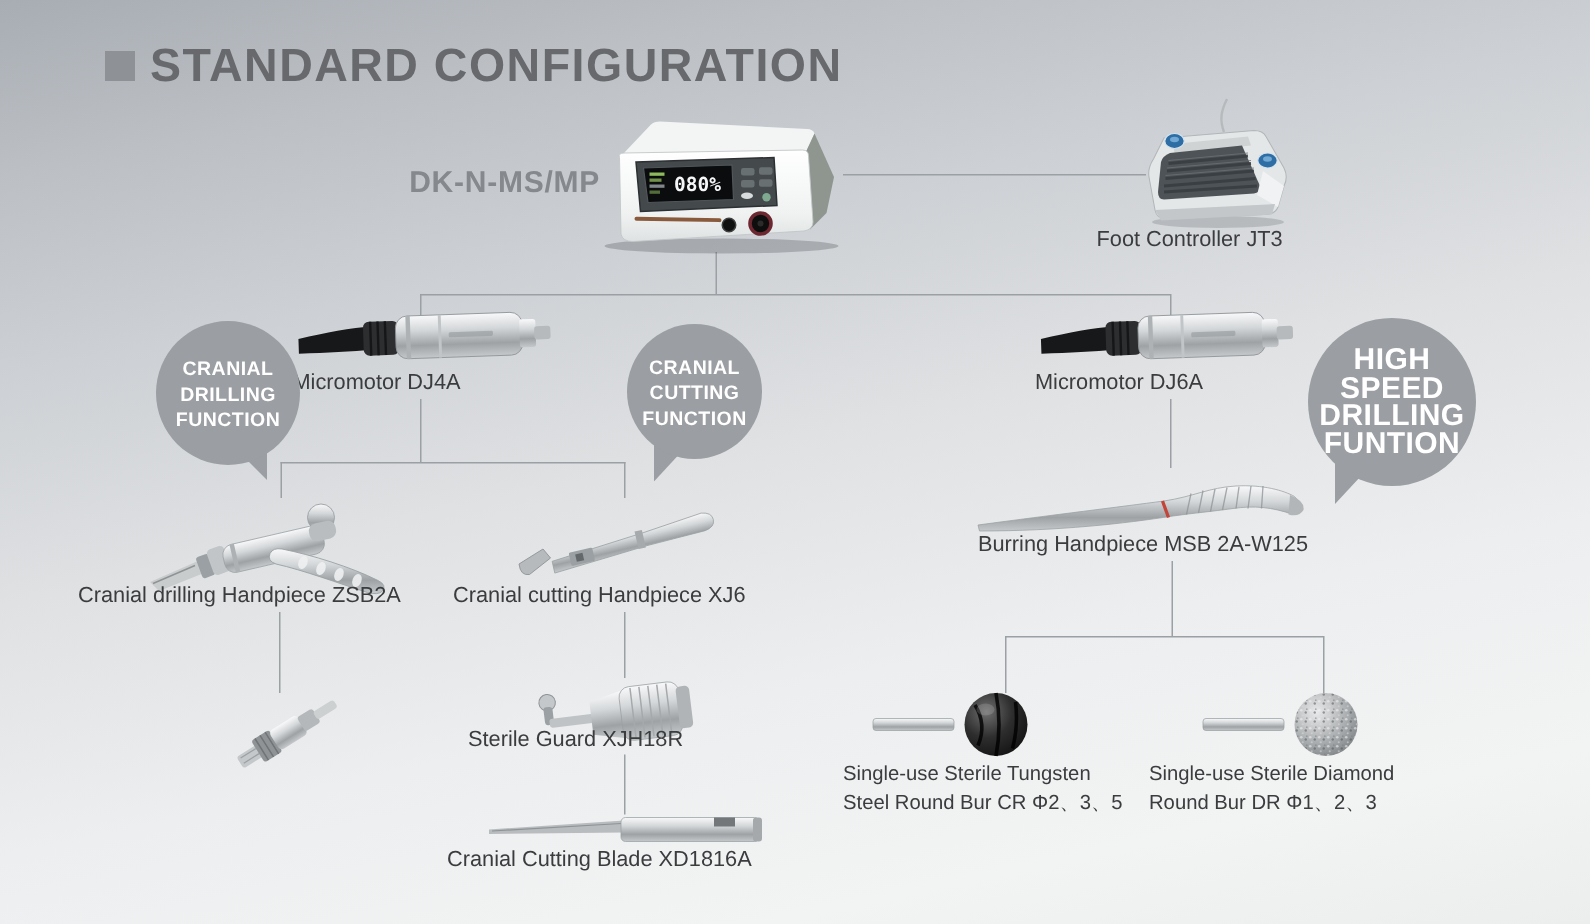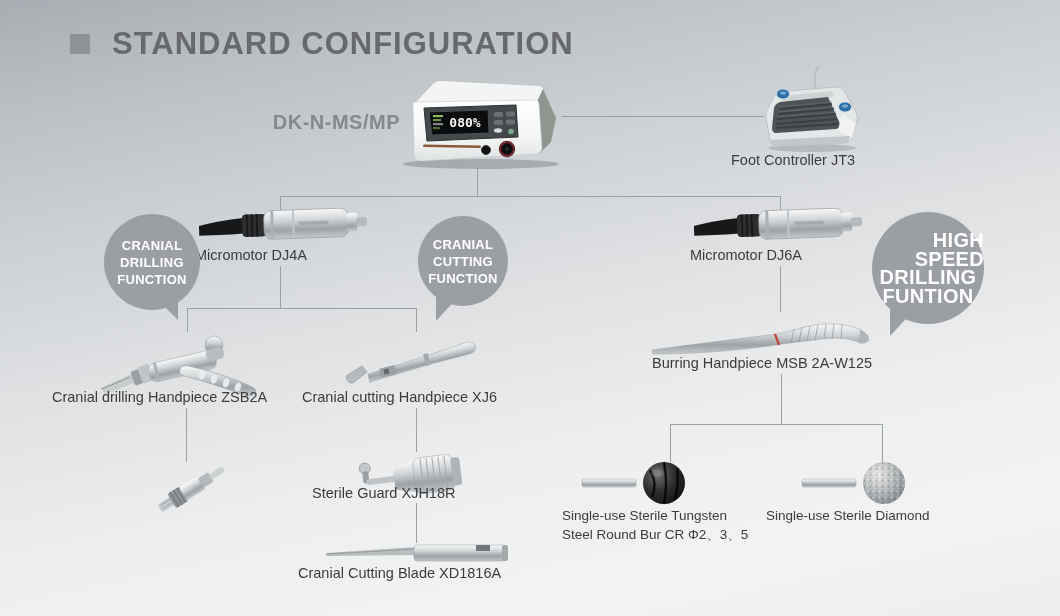--- a/index.html
+++ b/index.html
@@ -1,29 +1,29 @@
 <!DOCTYPE html>
 <html style="--badge: #9b9ea2; --connector: #9aa0a4; --title-text: #67696d; --label-text: #3a3c3e; --accent-blue: #2f6ea5;"><head>
 <meta charset="utf-8">
 <style>
   *{margin:0;padding:0;box-sizing:border-box}
   html,body{width:1060px;height:616px}
   body{font-family:"Liberation Sans",sans-serif;-webkit-font-smoothing:antialiased}
   .stage{position:relative;width:1060px;height:616px;overflow:hidden;
     background:linear-gradient(168deg,#a8adb3 0%,#bcc0c5 14%,#cdd0d4 30%,#dfe1e3 48%,#edeeef 68%,#f2f3f3 86%,#eceeee 100%)}
-  .title-row{position:absolute;left:70px;top:26px;display:flex;align-items:center;gap:22px}
+  .title-row{position:absolute;left:70px;top:26px;display:flex;align-items:center;gap:10px}
   .title-sq{width:20px;height:20px;background:#8e9297}
   .title{font-size:31px;font-weight:bold;color:var(--title-text,#67696d);letter-spacing:1px;font-family:"Liberation Sans",sans-serif}
   .ln{position:absolute;background:var(--connector,#9aa0a4)}
   .lbl{position:absolute;color:var(--label-text,#3a3c3e);font-size:14.5px;white-space:nowrap}
   .lbl2{font-size:13.5px;line-height:19px}
   .lbl2 span{display:block}
   .unit-model{font-size:20px;font-weight:bold;color:#85888c;text-align:right;letter-spacing:.5px}
   .dev{position:absolute;overflow:visible}
-  .bc{position:absolute;border-radius:50%;background:var(--badge,#9b9ea2);display:flex;flex-direction:column;align-items:center;justify-content:center;color:#fff;font-weight:bold;text-align:right;font-size:13px;line-height:17px;letter-spacing:.3px;z-index:3}
+  .bc{position:absolute;border-radius:50%;background:var(--badge,#9b9ea2);display:flex;flex-direction:column;align-items:center;justify-content:center;color:#fff;font-weight:bold;text-align:center;font-size:13px;line-height:17px;letter-spacing:.3px;z-index:3}
   .bc-lg{font-size:20px;line-height:18.5px}
   .tail{position:absolute;background:var(--badge,#9b9ea2);z-index:2}
   .tail-dr{clip-path:polygon(0 0,100% 0,100% 100%)}
   .tail-dl{clip-path:polygon(0 0,100% 0,0 100%)}
   .rot-2{transform:rotate(-2deg)}
 </style>
 </head>
 <body>
 
 <div class="stage">
@@ -276,15 +276,16 @@
     <span>Steel Round Bur CR Φ2、3、5</span>
   </div>
 
   <svg class="dev" style="left:800px;top:460px;width:112px;height:46px" viewBox="0 0 112 46">
     <rect x="2" y="19" width="54" height="8" rx="2" fill="url(#mgV)" stroke="#9aa0a3" stroke-width="0.5"></rect>
     <circle cx="84" cy="23" r="21" fill="url(#burD)"></circle>
     <circle cx="84" cy="23" r="21" fill="url(#spk)" opacity="0.55"></circle>
   </svg>
   <div class="lbl lbl2" style="left:766px;top:506px;width:205px">
     <span>Single-use Sterile Diamond</span>
+    <span>Round Bur DR Φ1、2、3</span>
   </div>
 
 </div>
 
 </body></html>

